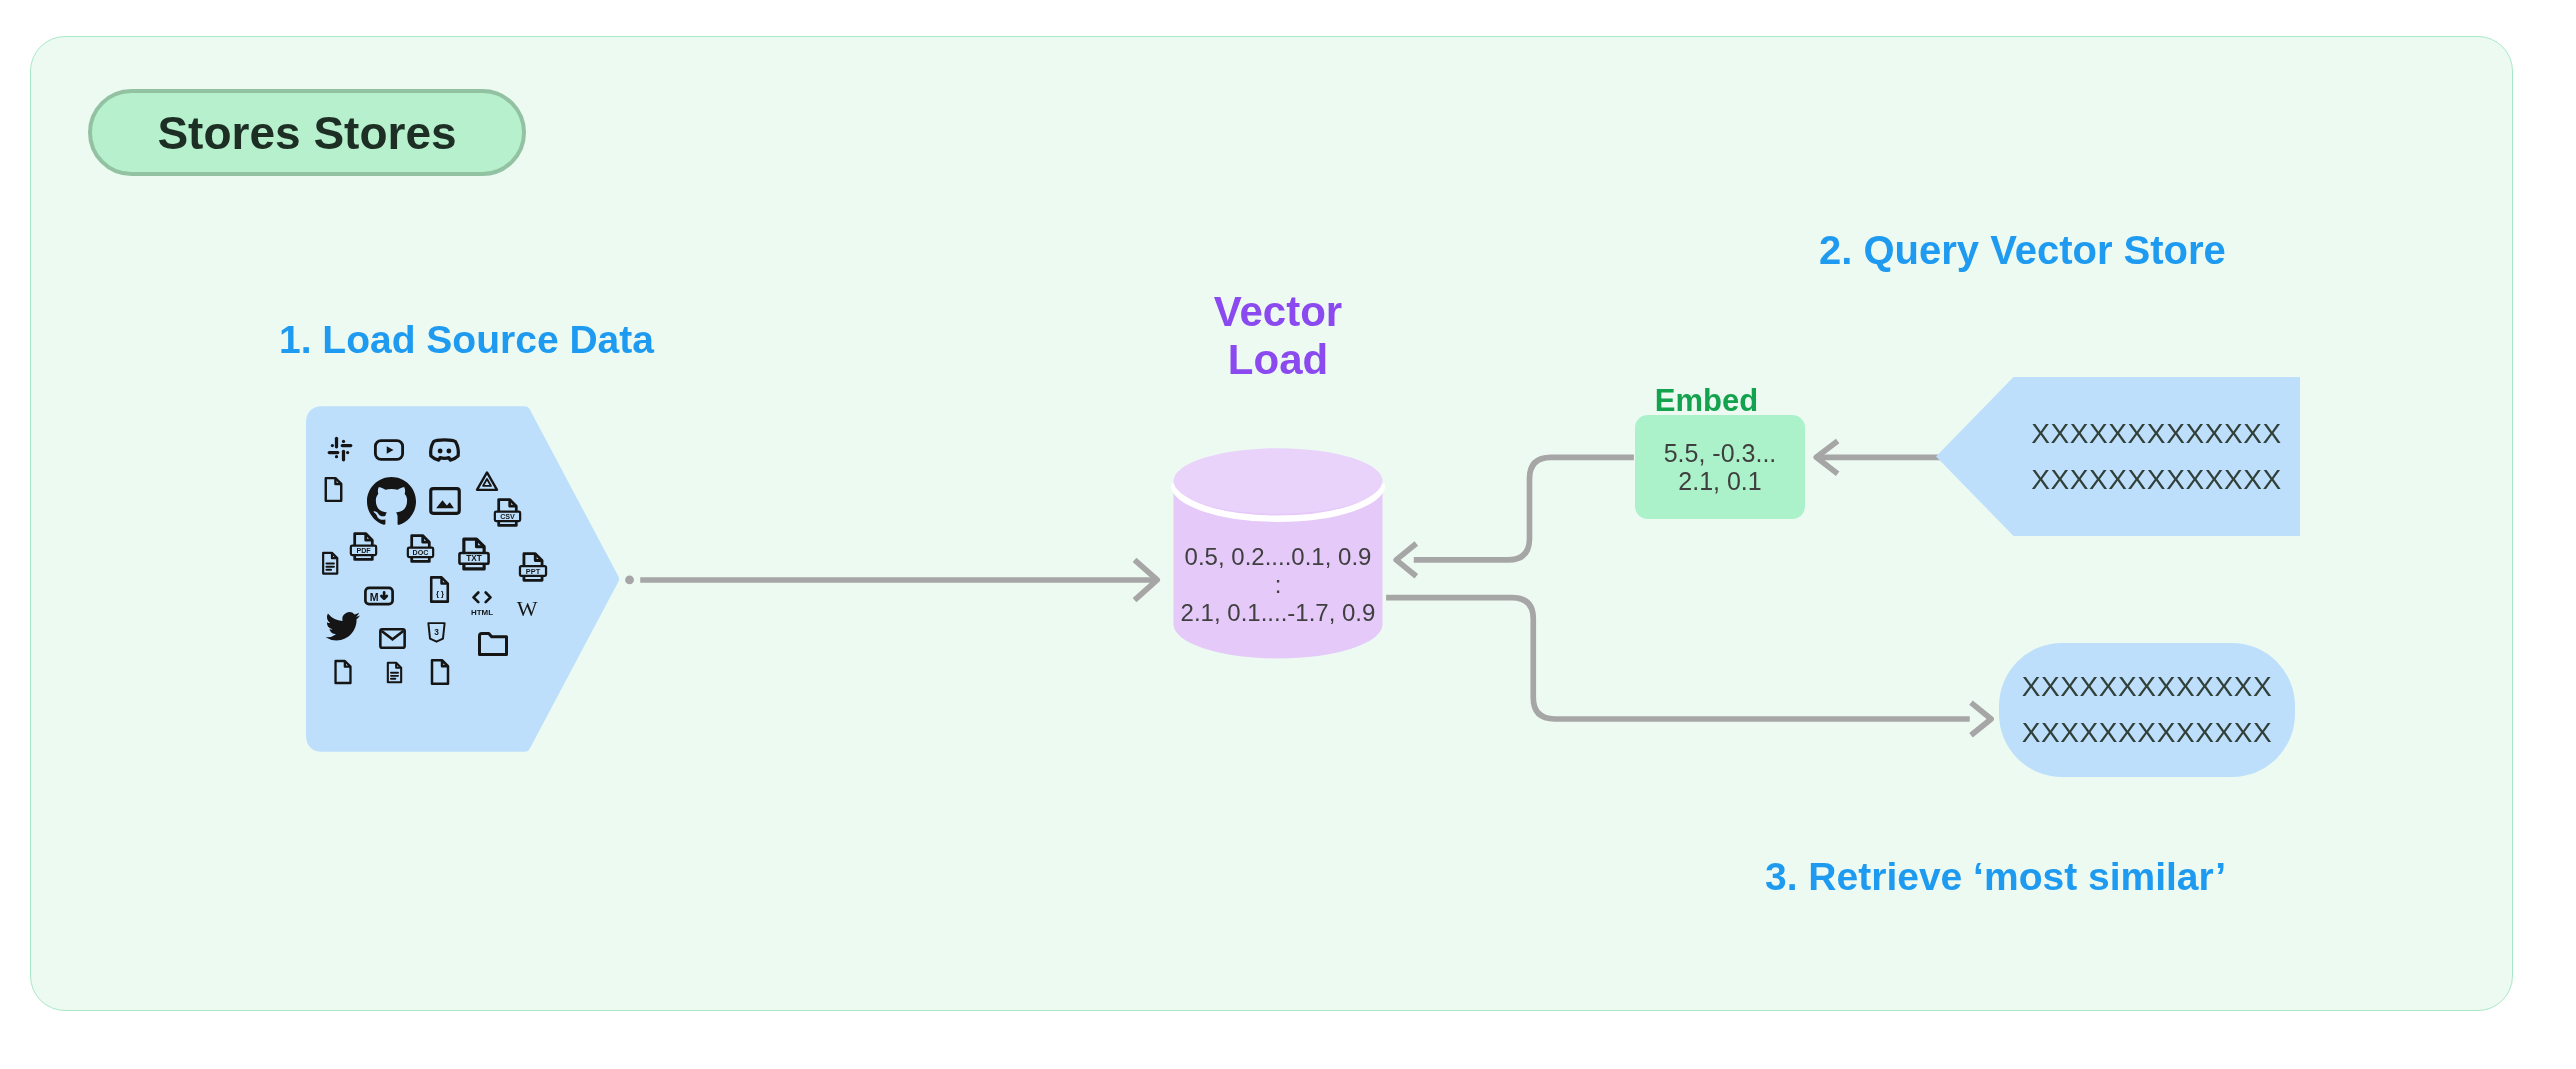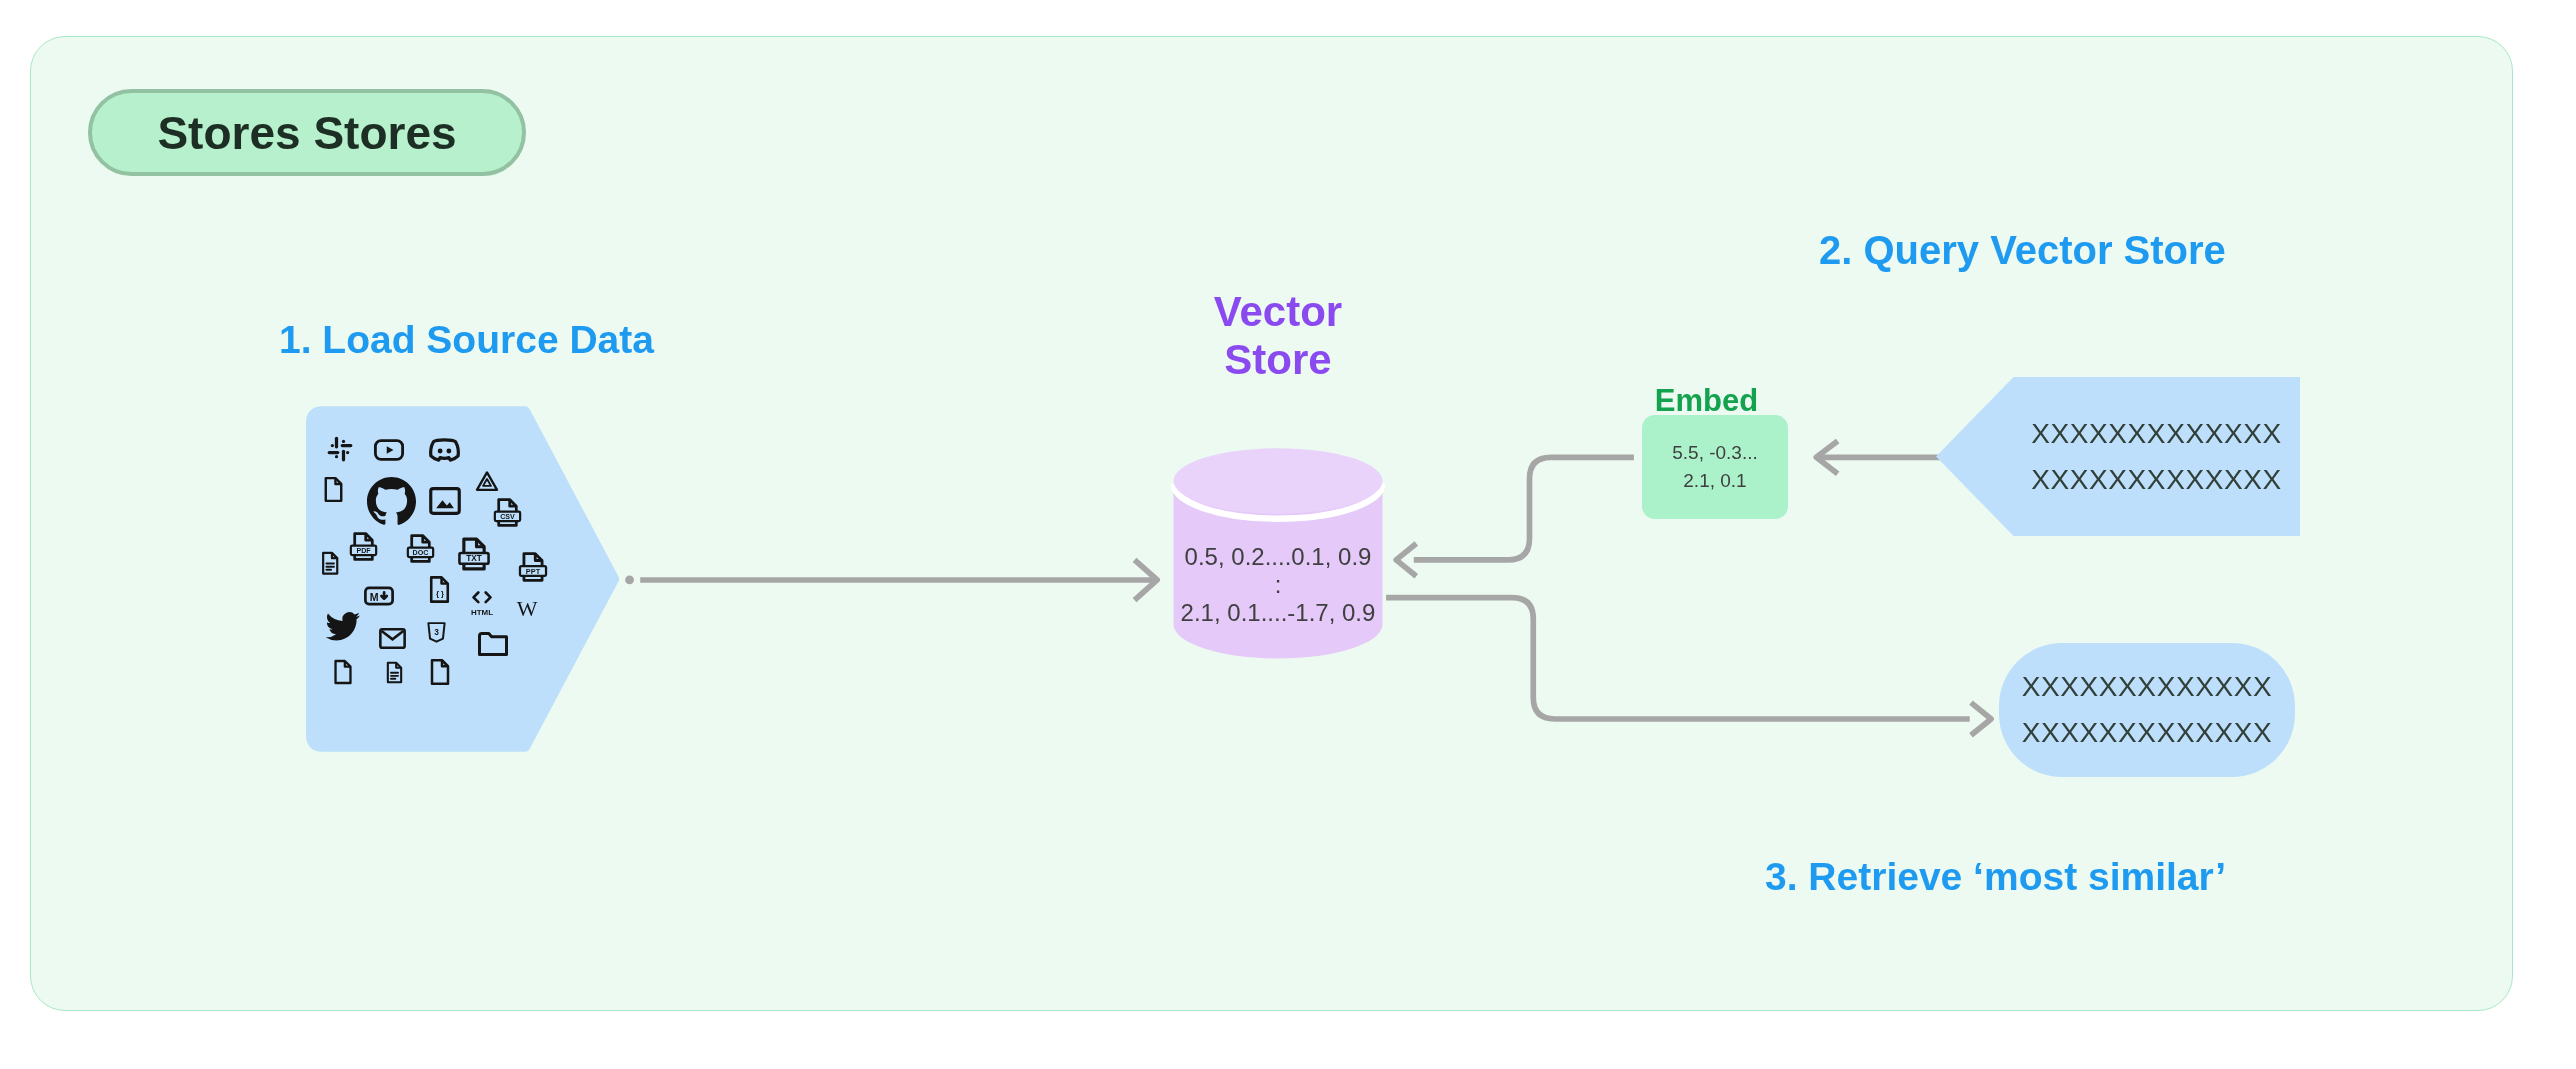--- a/index.html
+++ b/index.html
@@ -47,24 +47,24 @@
   .cylinder{position:absolute;left:1171px;top:447px;width:214px;height:214px;}
   .cyl-text{
     position:absolute;left:0;top:96px;width:100%;text-align:center;
     font-size:24px;line-height:28px;color:var(--value_text,#3F3F3F);
   }
   .embed-label{
     position:absolute;left:1612px;top:372px;width:189px;text-align:center;
     font-size:31px;font-weight:bold;color:var(--accent_green,#13A24E);margin-top:11px;
   }
   .embed-box{
-    position:absolute;left:1635px;top:415px;width:146px;height:104px;border-radius:12.6px;
+    position:absolute;left:1635px;top:415px;width:170px;height:104px;border-radius:12.6px;
     background:var(--embed_green,#ABF2CA);
     display:flex;flex-direction:column;align-items:center;justify-content:center;
-    font-size:19px;line-height:28px;color:var(--value_text,#3F3F3F);margin-left:7px;
+    font-size:25px;line-height:28px;color:var(--value_text,#3F3F3F);
   }
   .query-shape{
     position:absolute;left:1936px;top:377px;width:364px;height:159px;
     background:var(--shape_blue,#BDDFFB);
     clip-path:polygon(21.3% 0,100% 0,100% 100%,21.3% 100%,0 50%);
     display:flex;flex-direction:column;align-items:center;justify-content:center;
     padding-left:77px;box-sizing:border-box;
   }
   .retrieve-box{
     position:absolute;left:1999px;top:643px;width:296px;height:134px;border-radius:63px;
@@ -196,21 +196,21 @@
     <path d="M2598 727 H2466 Q2432 727 2432 761 V856 Q2432 890 2398 890 H2248"></path>
     <path d="M2252 864 L2220 890 L2252 916"></path>
     <path d="M2204 950 H2404 Q2438 950 2438 984 V1109 Q2438 1143 2472 1143 H3132"></path>
     <path d="M3134 1117 L3166 1143 L3134 1169"></path>
     <path d="M3086 727 H2890"></path>
     <path d="M2922 701 L2888 727 L2922 753"></path>
   </svg>
 
   <div class="vs-title">
     <div>Vector</div>
-    <div>Store</div>
+    <div>Load</div>
   </div>
 
   <div class="cylinder">
     <svg width="214" height="214" viewBox="0 0 340 340">
       <path d="M4 58 V282 A166 54 0 0 0 336 282 V58 Z" fill="var(--cylinder_purple,#E4C9F9)"></path>
       <path d="M4 58 A166 56 0 0 0 336 58" fill="none" stroke="#FFFFFF" stroke-width="10"></path>
       <ellipse cx="170" cy="54" rx="166" ry="52" fill="var(--cylinder_top,#E9D3FB)"></ellipse>
     </svg>
     <div class="cyl-text">
       <div>0.5, 0.2....0.1, 0.9</div>

